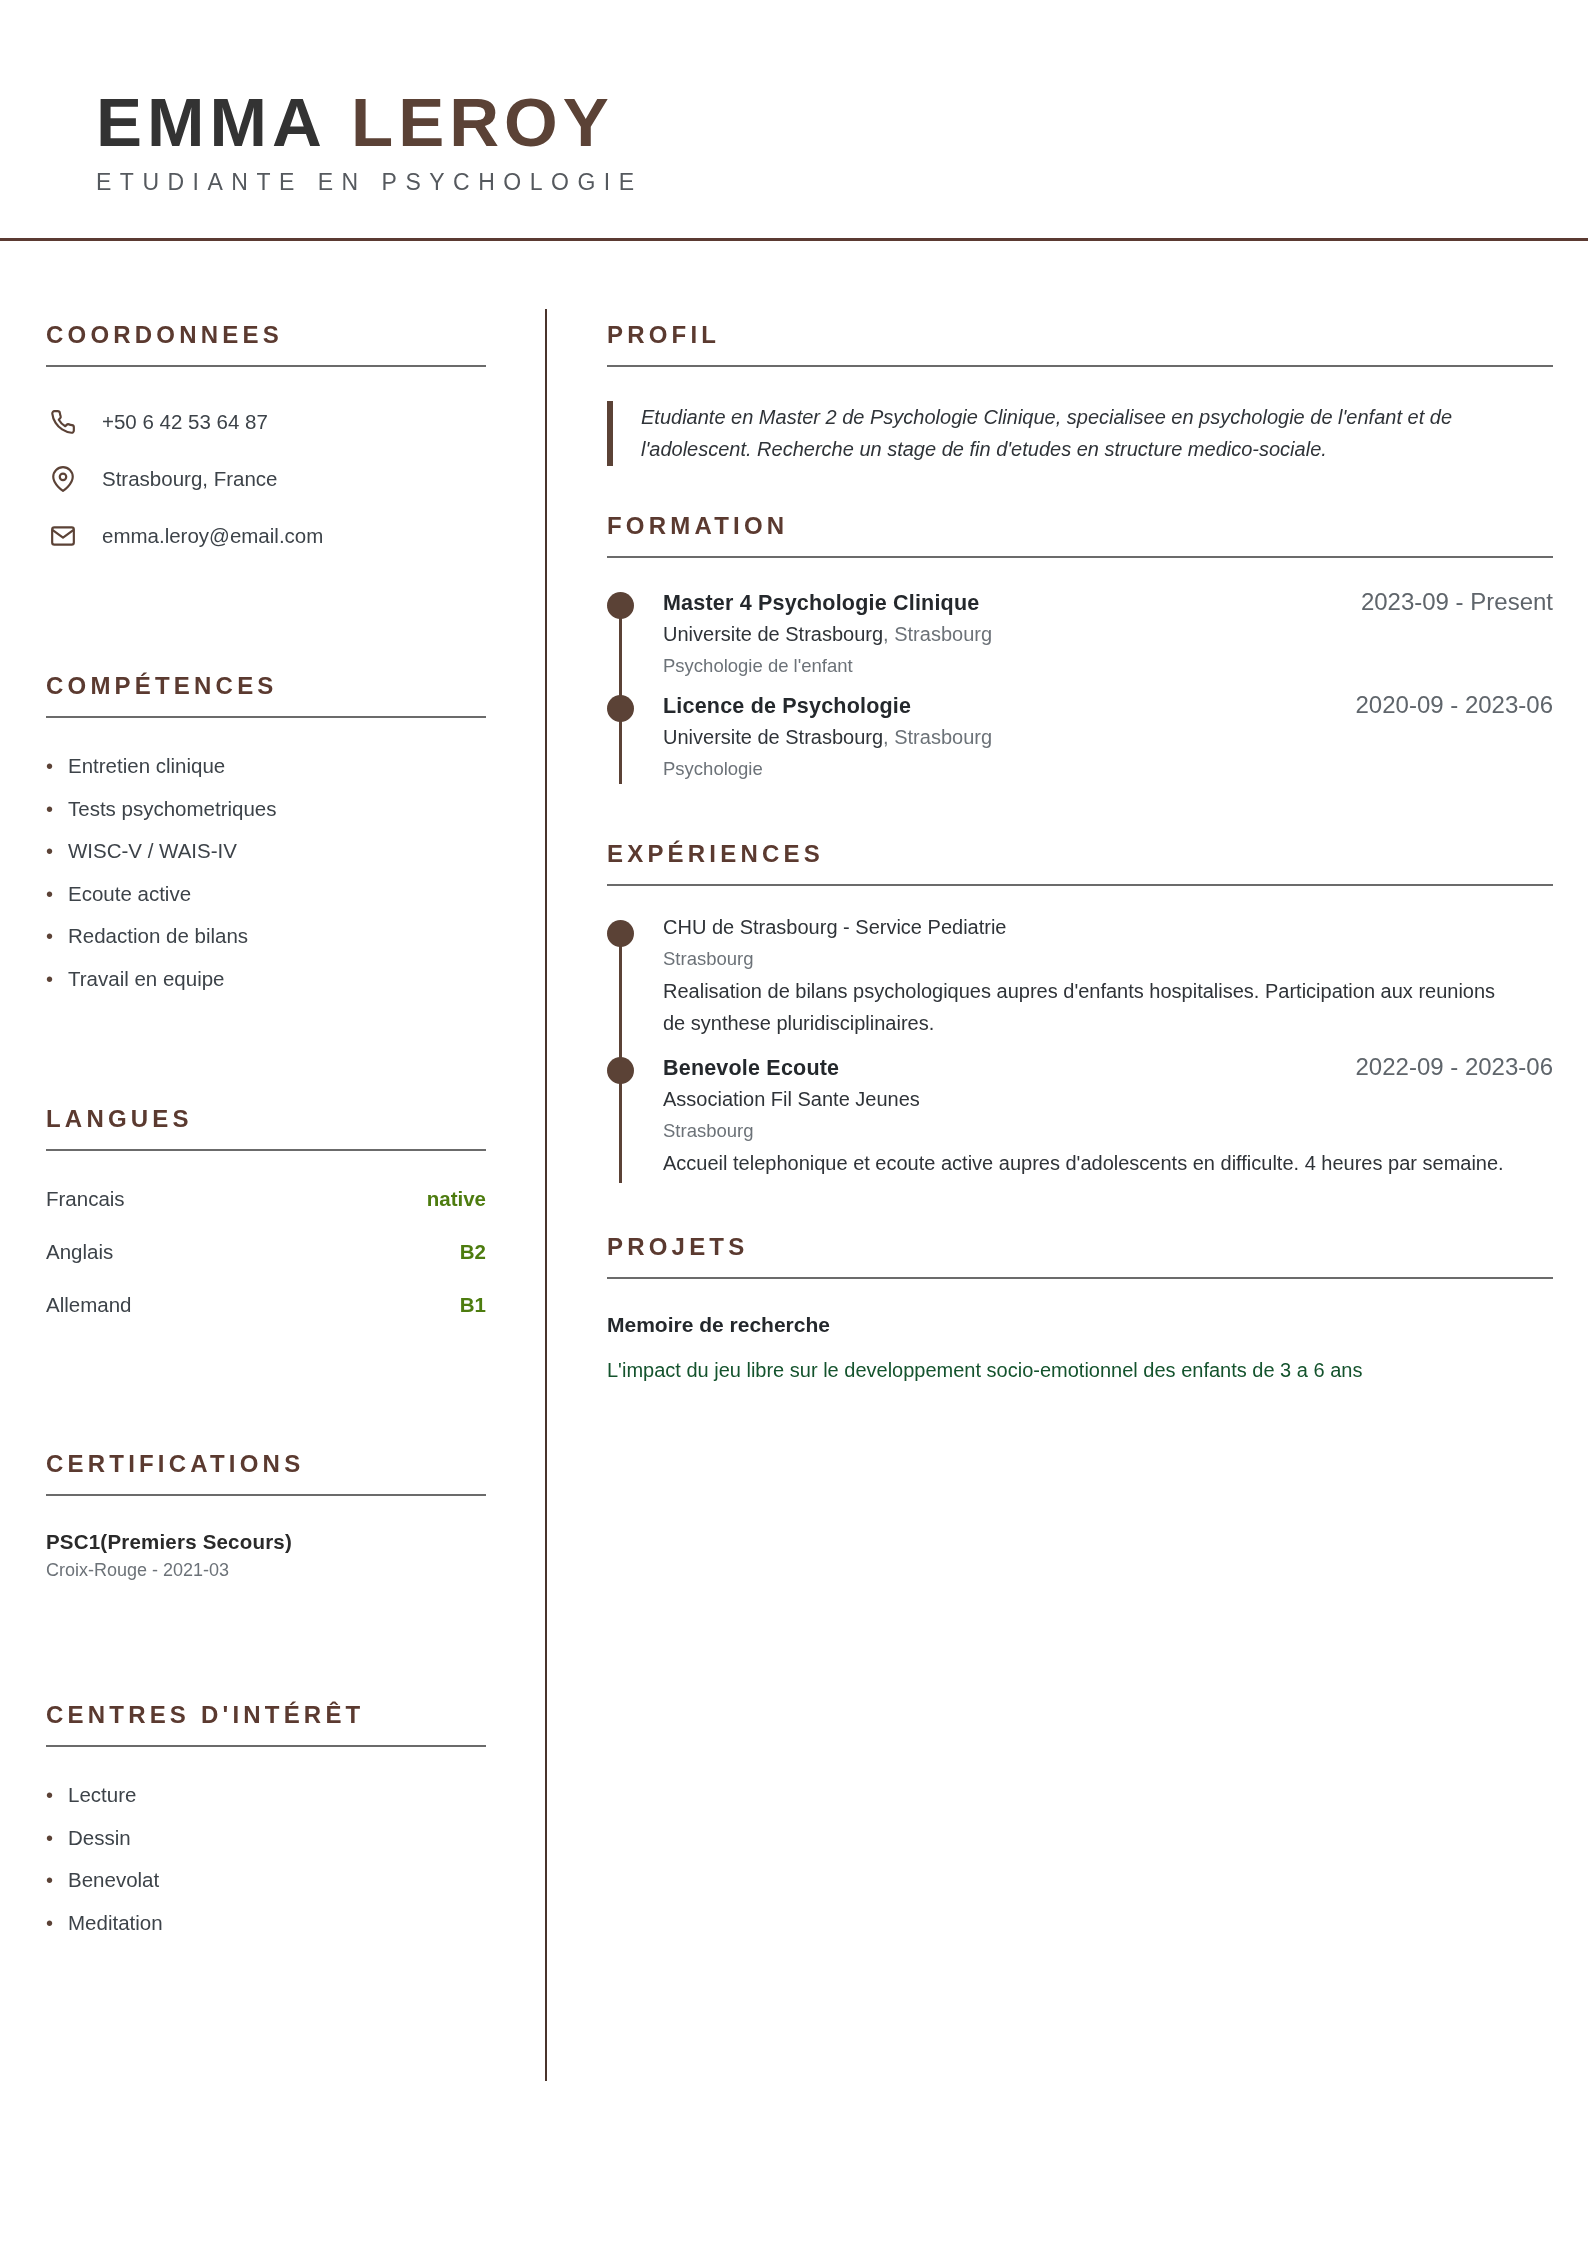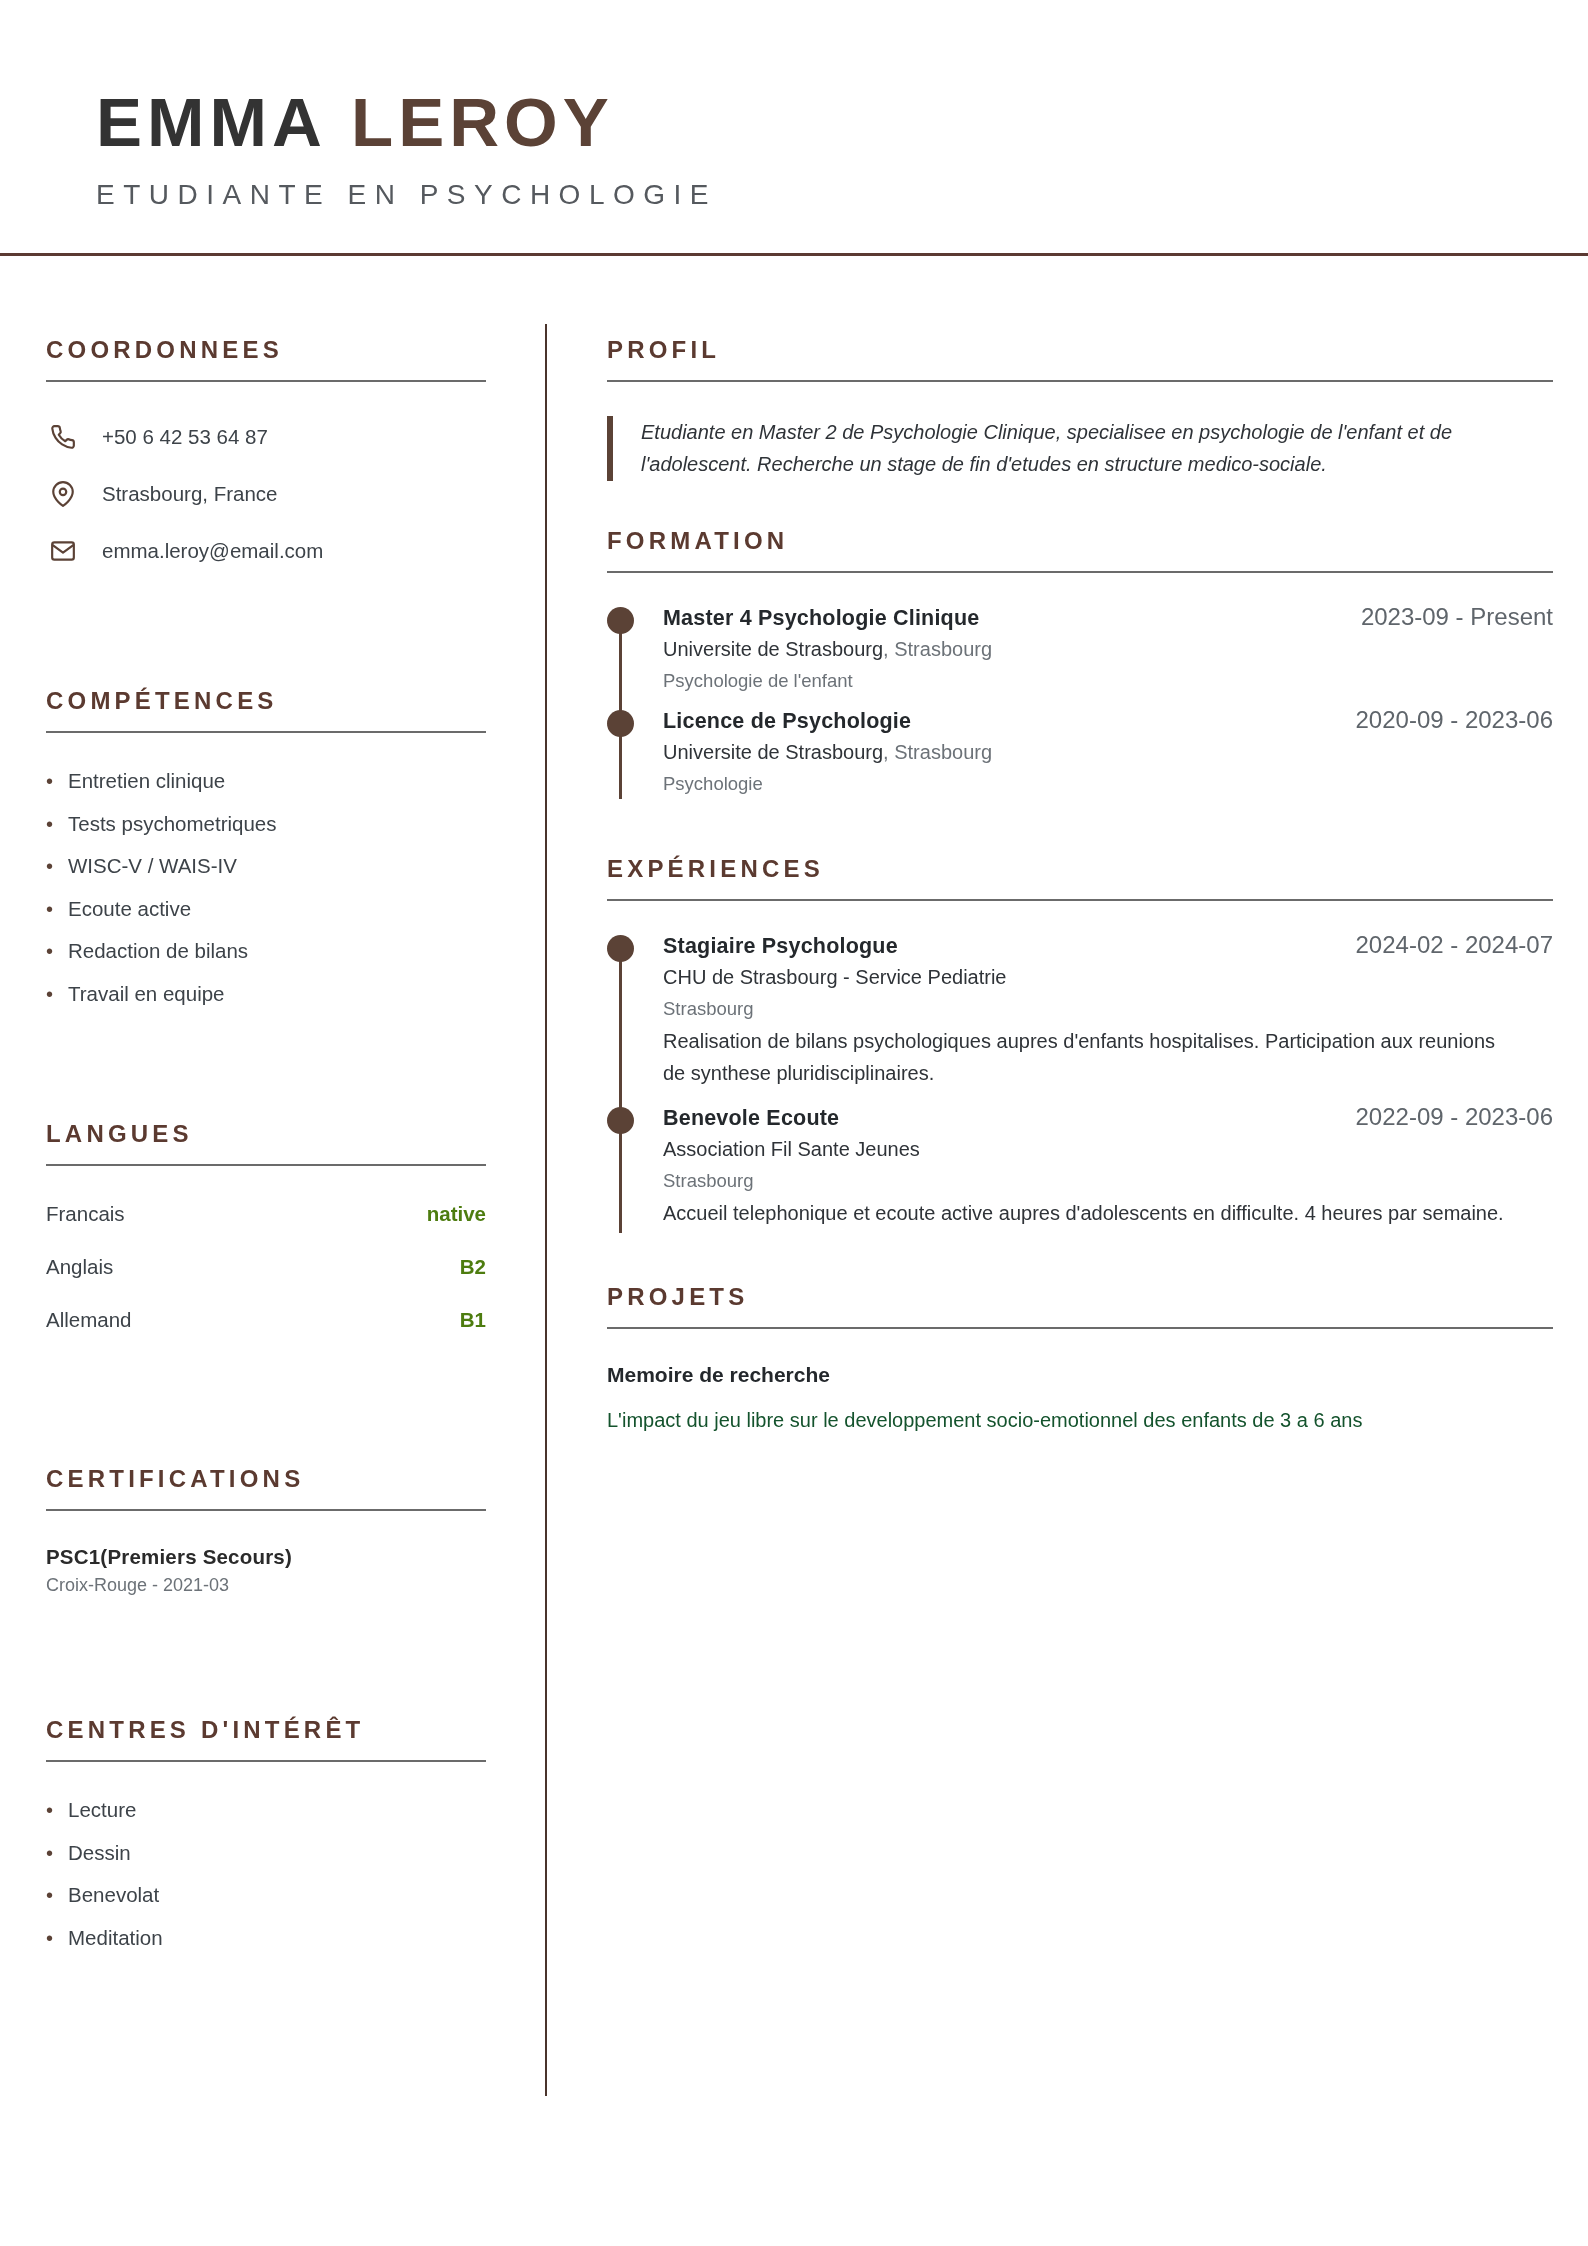--- a/index.html
+++ b/index.html
@@ -34,22 +34,22 @@
     font-size: 69px;
     font-weight: bold;
     letter-spacing: 5px;
     line-height: 1.0;
     white-space: nowrap;
   }
   .name-first { color: #333333; }
   .name-last  { color: #5b4236; }
 
   .job-title {
-    margin-top: 22px;
-    font-size: 28px;
+    margin-top: 12px;
+    font-size: 23px;
     letter-spacing: 8.5px;
     color: #55595e;
     font-weight: 500;
     white-space: nowrap;
   }
 
   .header-rule {
     margin-top: 42px;
     height: 3px;
     background: #5b3a32;
@@ -469,24 +469,20 @@
       <div class="main-sec-gap"></div>
 
       <div class="sec">
         <div class="sec-title">EXPÉRIENCES</div>
         <div class="sec-rule"></div>
         <div class="tl">
 
           <div class="tl-entry">
             <span class="tl-line"></span>
             <span class="tl-dot"></span>
-            <div class="tl-head">
-              <span class="tl-title">Stagiaire Psychologue</span>
-              <span class="tl-date">2024-02 - 2024-07</span>
-            </div>
             <div class="tl-org">CHU de Strasbourg - Service Pediatrie</div>
             <div class="tl-sub">Strasbourg</div>
             <div class="tl-desc">Realisation de bilans psychologiques aupres d'enfants hospitalises. Participation aux reunions de synthese pluridisciplinaires.</div>
           </div>
 
           <div class="tl-entry last">
             <span class="tl-line"></span>
             <span class="tl-dot"></span>
             <div class="tl-head">
               <span class="tl-title">Benevole Ecoute</span>

